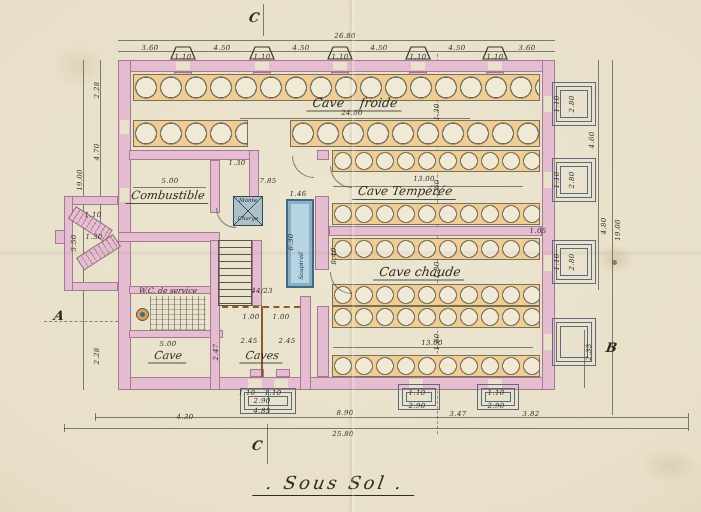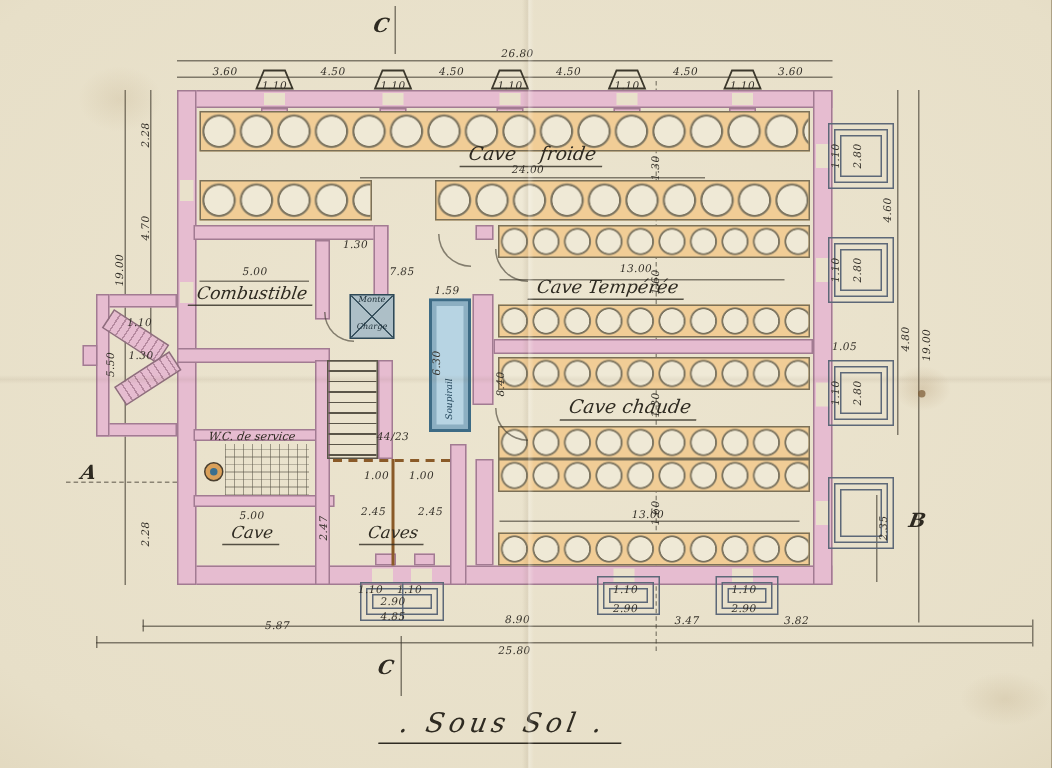--- a/index.html
+++ b/index.html
@@ -222,47 +222,47 @@
       <span class="dim rot" style="left: 97px; top: 356px;">2.28</span>
       <span class="dim rot" style="left: 592px; top: 140px;">4.60</span>
       <span class="dim rot" style="left: 604px; top: 226px;">4.80</span>
       <span class="dim rot" style="left: 618px; top: 230px;">19.00</span>
       <span class="dim rot" style="left: 572px; top: 104px;">2.80</span>
       <span class="dim rot" style="left: 572px; top: 180px;">2.80</span>
       <span class="dim rot" style="left: 572px; top: 262px;">2.80</span>
       <span class="dim rot" style="left: 557px; top: 104px;">1.10</span>
       <span class="dim rot" style="left: 557px; top: 180px;">1.10</span>
       <span class="dim rot" style="left: 557px; top: 262px;">1.10</span>
-      <span class="dim" style="left: 563px; top: 231px;">1.05</span>
+      <span class="dim" style="left: 538px; top: 231px;">1.05</span>
       <span class="dim rot" style="left: 589px; top: 352px;">2.35</span>
       <span class="dim" style="left: 352px; top: 113px;">24.00</span>
       <span class="dim" style="left: 424px; top: 179px;">13.00</span>
       <span class="dim" style="left: 432px; top: 343px;">13.00</span>
       <span class="dim" style="left: 170px; top: 181px;">5.00</span>
       <span class="dim" style="left: 268px; top: 181px;">7.85</span>
       <span class="dim" style="left: 237px; top: 163px;">1.30</span>
-      <span class="dim" style="left: 298px; top: 194px;">1.59</span>
+      <span class="dim" style="left: 298px; top: 194px;">1.46</span>
       <span class="dim rot" style="left: 291px; top: 242px;">6.30</span>
       <span class="dim rot" style="left: 334px; top: 256px;">8.40</span>
       <span class="dim rot" style="left: 437px; top: 112px;">1.30</span>
       <span class="dim rot" style="left: 437px; top: 188px;">1.60</span>
       <span class="dim rot" style="left: 437px; top: 270px;">1.30</span>
       <span class="dim rot" style="left: 437px; top: 342px;">1.60</span>
       <span class="dim" style="left: 262px; top: 291px;">44/23</span>
       <span class="dim" style="left: 168px; top: 344px;">5.00</span>
       <span class="dim rot" style="left: 216px; top: 352px;">2.47</span>
       <span class="dim" style="left: 251px; top: 317px;">1.00</span>
       <span class="dim" style="left: 281px; top: 317px;">1.00</span>
       <span class="dim" style="left: 249px; top: 341px;">2.45</span>
       <span class="dim" style="left: 287px; top: 341px;">2.45</span>
       <span class="dim" style="left: 247px; top: 393px;">1.10</span>
       <span class="dim" style="left: 273px; top: 393px;">1.10</span>
       <span class="dim" style="left: 262px; top: 401px;">2.90</span>
       <span class="dim" style="left: 262px; top: 411px;">4.85</span>
-      <span class="dim" style="left: 185px; top: 417px;">5.87</span>
+      <span class="dim" style="left: 185px; top: 417px;">4.30</span>
       <span class="dim" style="left: 345px; top: 413px;">8.90</span>
       <span class="dim" style="left: 343px; top: 434px;">25.80</span>
       <span class="dim" style="left: 417px; top: 393px;">1.10</span>
       <span class="dim" style="left: 496px; top: 393px;">1.10</span>
       <span class="dim" style="left: 417px; top: 406px;">2.90</span>
       <span class="dim" style="left: 496px; top: 406px;">2.90</span>
       <span class="dim" style="left: 458px; top: 414px;">3.47</span>
       <span class="dim" style="left: 531px; top: 414px;">3.82</span>
     </div>
 

